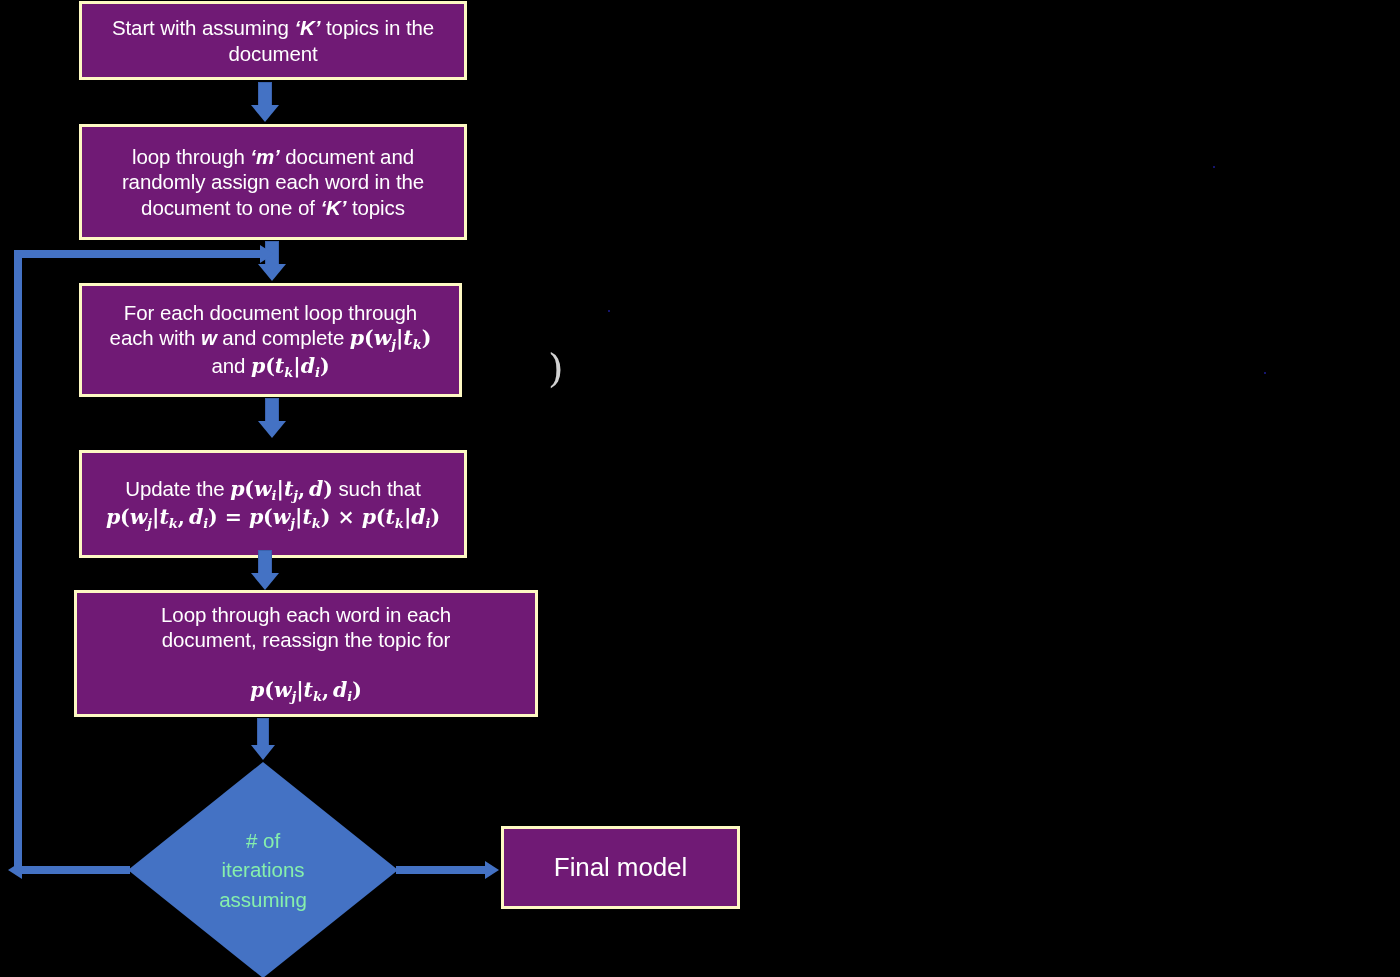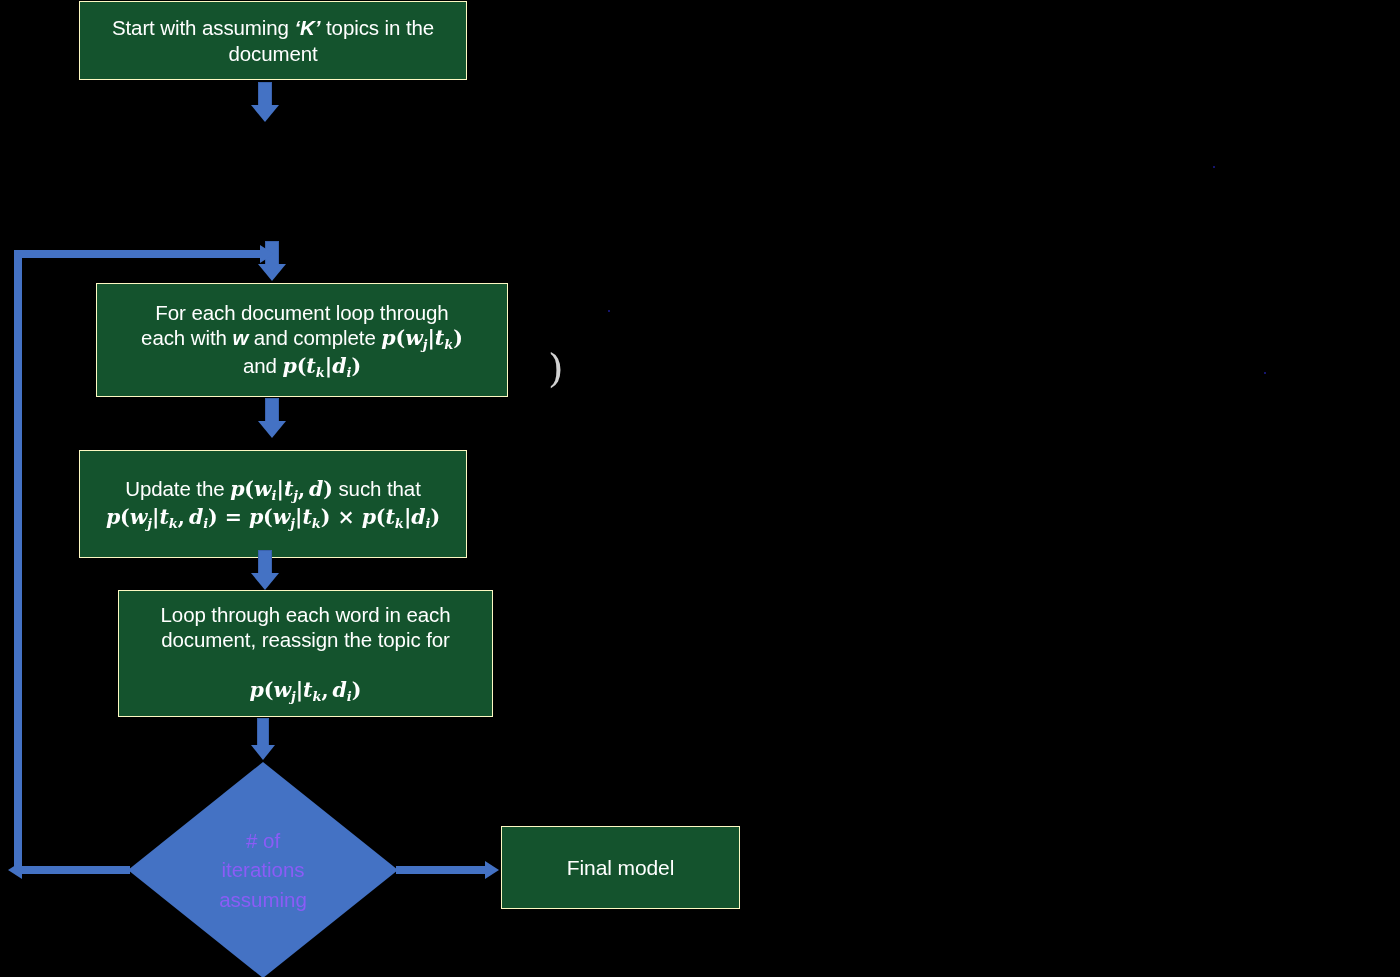--- a/index.html
+++ b/index.html
@@ -5,60 +5,60 @@
   html,body{margin:0;padding:0;background:#000;}
   body{
     width:1400px;height:977px;position:relative;overflow:hidden;
     font-family:"Liberation Sans","DejaVu Sans",sans-serif;
     background:#000000;
   }
   #stage{position:absolute;left:0;top:0;width:1400px;height:977px;}
 
   .node{
     position:absolute;
-    background:#14532d;
-    border:1px solid #fef9c3;
+    background:#701a75;
+    border:3px solid #fef9c3;
     color:#FFFFFF;
     display:flex;
     align-items:center;
     justify-content:center;
     text-align:center;
     box-sizing:border-box;
     line-height:1.23;
     font-size:20.5px;
     padding:2px 7px;
     letter-spacing:-0.1px;
   }
   .node .inner{width:100%;}
 
   
   #node-start      {left:79px;  top:1px;   width:388px; height:79px;}
   #node-loop-docs  {left:79px;  top:124px; width:388px; height:116px;}
-  #node-compute    {left:96px;  top:283px; width:412px; height:114px;}
+  #node-compute    {left:79px;  top:283px; width:383px; height:114px;}
   #node-update     {left:79px;  top:450px; width:388px; height:108px;}
-  #node-reassign   {left:74px;  top:590px; width:375px; height:127px;margin-left:44px;}
+  #node-reassign   {left:74px;  top:590px; width:464px; height:127px;}
   #node-final      {left:501px; top:826px; width:239px; height:83px;
-                    font-size:21px;}
+                    font-size:26px;}
 
   
   #node-decision{
     position:absolute;
     left:128px; top:762px;
     width:270px; height:216px;
   }
   #node-decision .dia{
     position:absolute;left:0;top:0;width:100%;height:100%;
     background:#4472C4;
     clip-path:polygon(50% 0%,100% 50%,50% 100%,0% 50%);
     -webkit-clip-path:polygon(50% 0%,100% 50%,50% 100%,0% 50%);
   }
   #node-decision .dia-label{
     position:absolute;left:0;top:0;width:100%;height:100%;
     display:flex;align-items:center;justify-content:center;
-    text-align:center;color:#8b5cf6;font-size:20.5px;line-height:1.43;
+    text-align:center;color:#86efac;font-size:20.5px;line-height:1.43;
   }
 
   
   .mi{font-family:"DejaVu Serif","Liberation Serif",serif;font-style:italic;font-size:20.5px;}
   .mi-up{font-family:"DejaVu Serif","Liberation Serif",serif;font-style:normal;font-size:20.5px;}
   .mb{font-weight:bold;font-style:italic;}
   sub.msub{
     font-family:"DejaVu Serif","Liberation Serif",serif;
     font-style:italic;font-size:0.64em;vertical-align:-0.28em;
     letter-spacing:0;
@@ -114,20 +114,27 @@
       <span>Start with assuming </span><span class="mb">‘K’</span><span> topics in the</span><br>
       <span>document</span>
     </div>
   </div>
 
   <div class="conn barrow">
     <div class="shaft" style="left:258px;top:82px;width:14px;height:26px;"></div>
     <div class="head" style="left:251px;top:105px;"></div>
   </div>
 
+  <div class="node" id="node-loop-docs">
+    <div class="inner">
+      <span>loop through </span><span class="mb">‘m’</span><span> document and</span><br>
+      <span>randomly assign each word in the</span><br>
+      <span>document to one of </span><span class="mb">‘K’</span><span> topics</span>
+    </div>
+  </div>
 
   <div class="conn barrow">
     <div class="shaft" style="left:265px;top:241px;width:14px;height:27px;"></div>
     <div class="head" style="left:258px;top:264px;"></div>
   </div>
 
   <div class="conn">
 
     <div class="ln" style="left:22px;top:866px;width:108px;height:8px;"></div>
 

